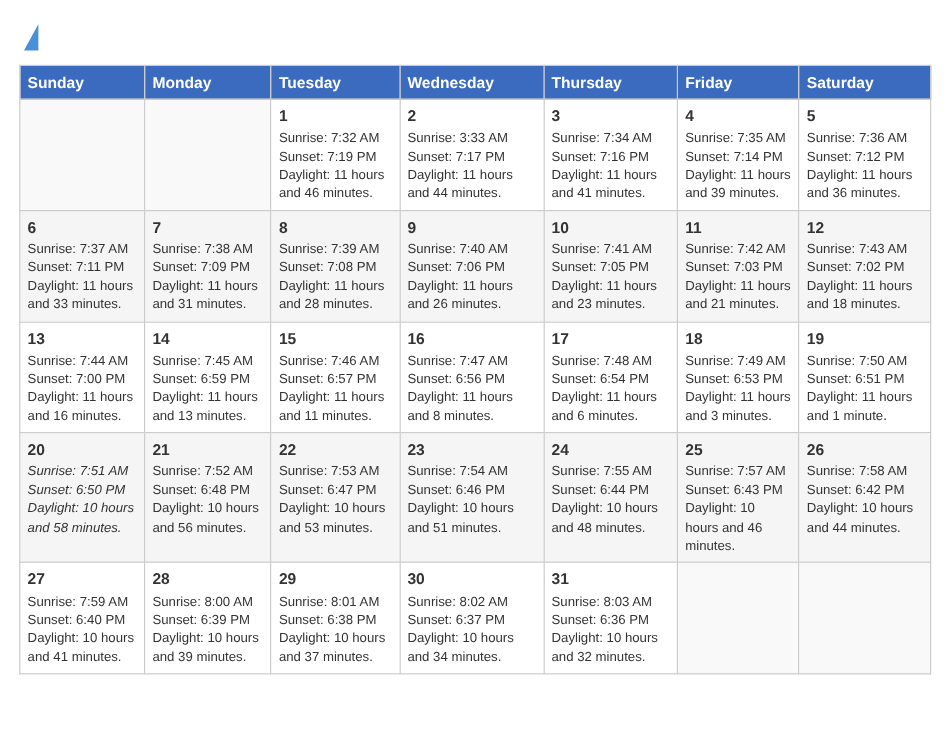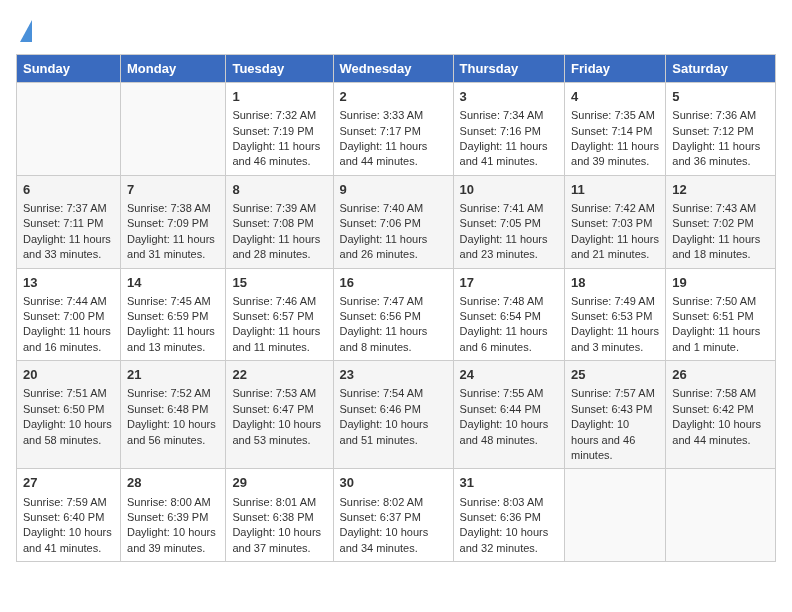--- a/index.html
+++ b/index.html
@@ -180,21 +180,21 @@
 Sunset: 6:54 PM
 Daylight: 11 hours and 6 minutes.</span></td>
         <td><span class="day-number">18</span><span class="day-info" style="white-space: pre-line;">Sunrise: 7:49 AM
 Sunset: 6:53 PM
 Daylight: 11 hours and 3 minutes.</span></td>
         <td><span class="day-number">19</span><span class="day-info" style="white-space: pre-line;">Sunrise: 7:50 AM
 Sunset: 6:51 PM
 Daylight: 11 hours and 1 minute.</span></td>
       </tr>
       <tr>
-        <td><span class="day-number">20</span><span class="day-info" style="white-space: pre-line;">Sunrise: 7:51 AM
+        <td><span class="day-number">20</span><span class="day-info" style="white-space: pre-line; font-style: italic;">Sunrise: 7:51 AM
 Sunset: 6:50 PM
 Daylight: 10 hours and 58 minutes.</span></td>
         <td><span class="day-number">21</span><span class="day-info" style="white-space: pre-line;">Sunrise: 7:52 AM
 Sunset: 6:48 PM
 Daylight: 10 hours and 56 minutes.</span></td>
         <td><span class="day-number">22</span><span class="day-info" style="white-space: pre-line;">Sunrise: 7:53 AM
 Sunset: 6:47 PM
 Daylight: 10 hours and 53 minutes.</span></td>
         <td><span class="day-number">23</span><span class="day-info" style="white-space: pre-line;">Sunrise: 7:54 AM
 Sunset: 6:46 PM

